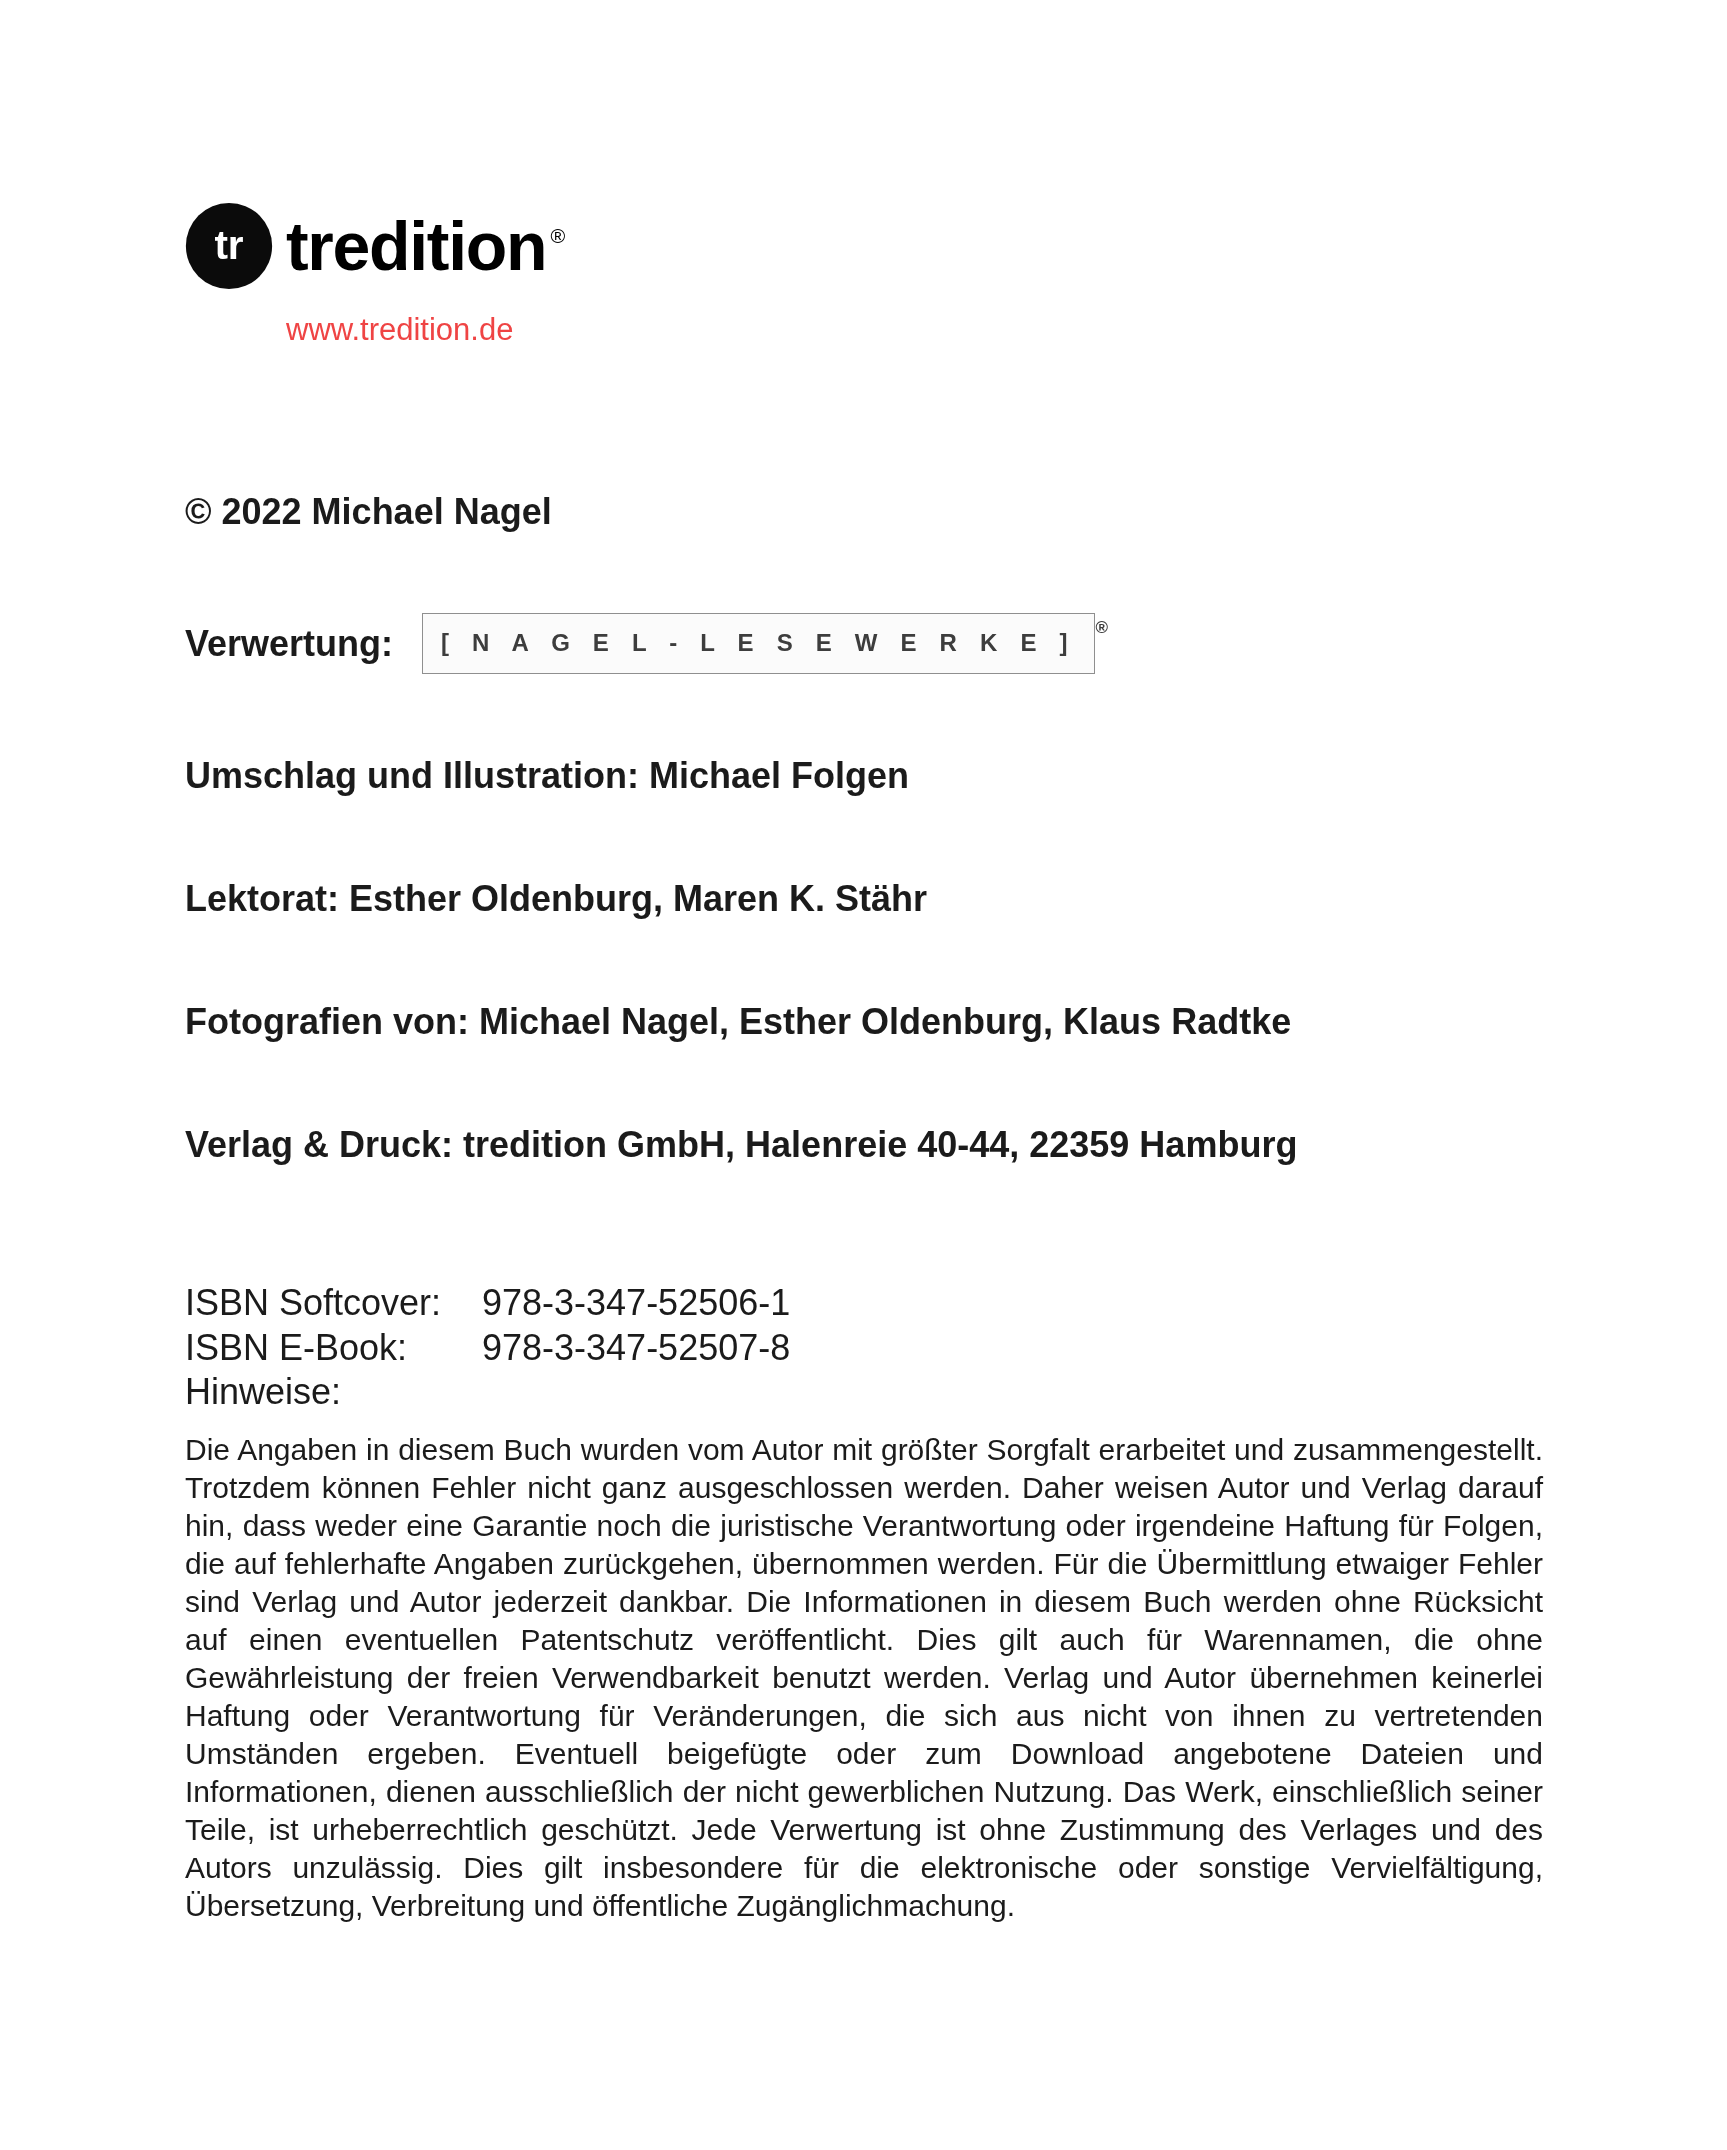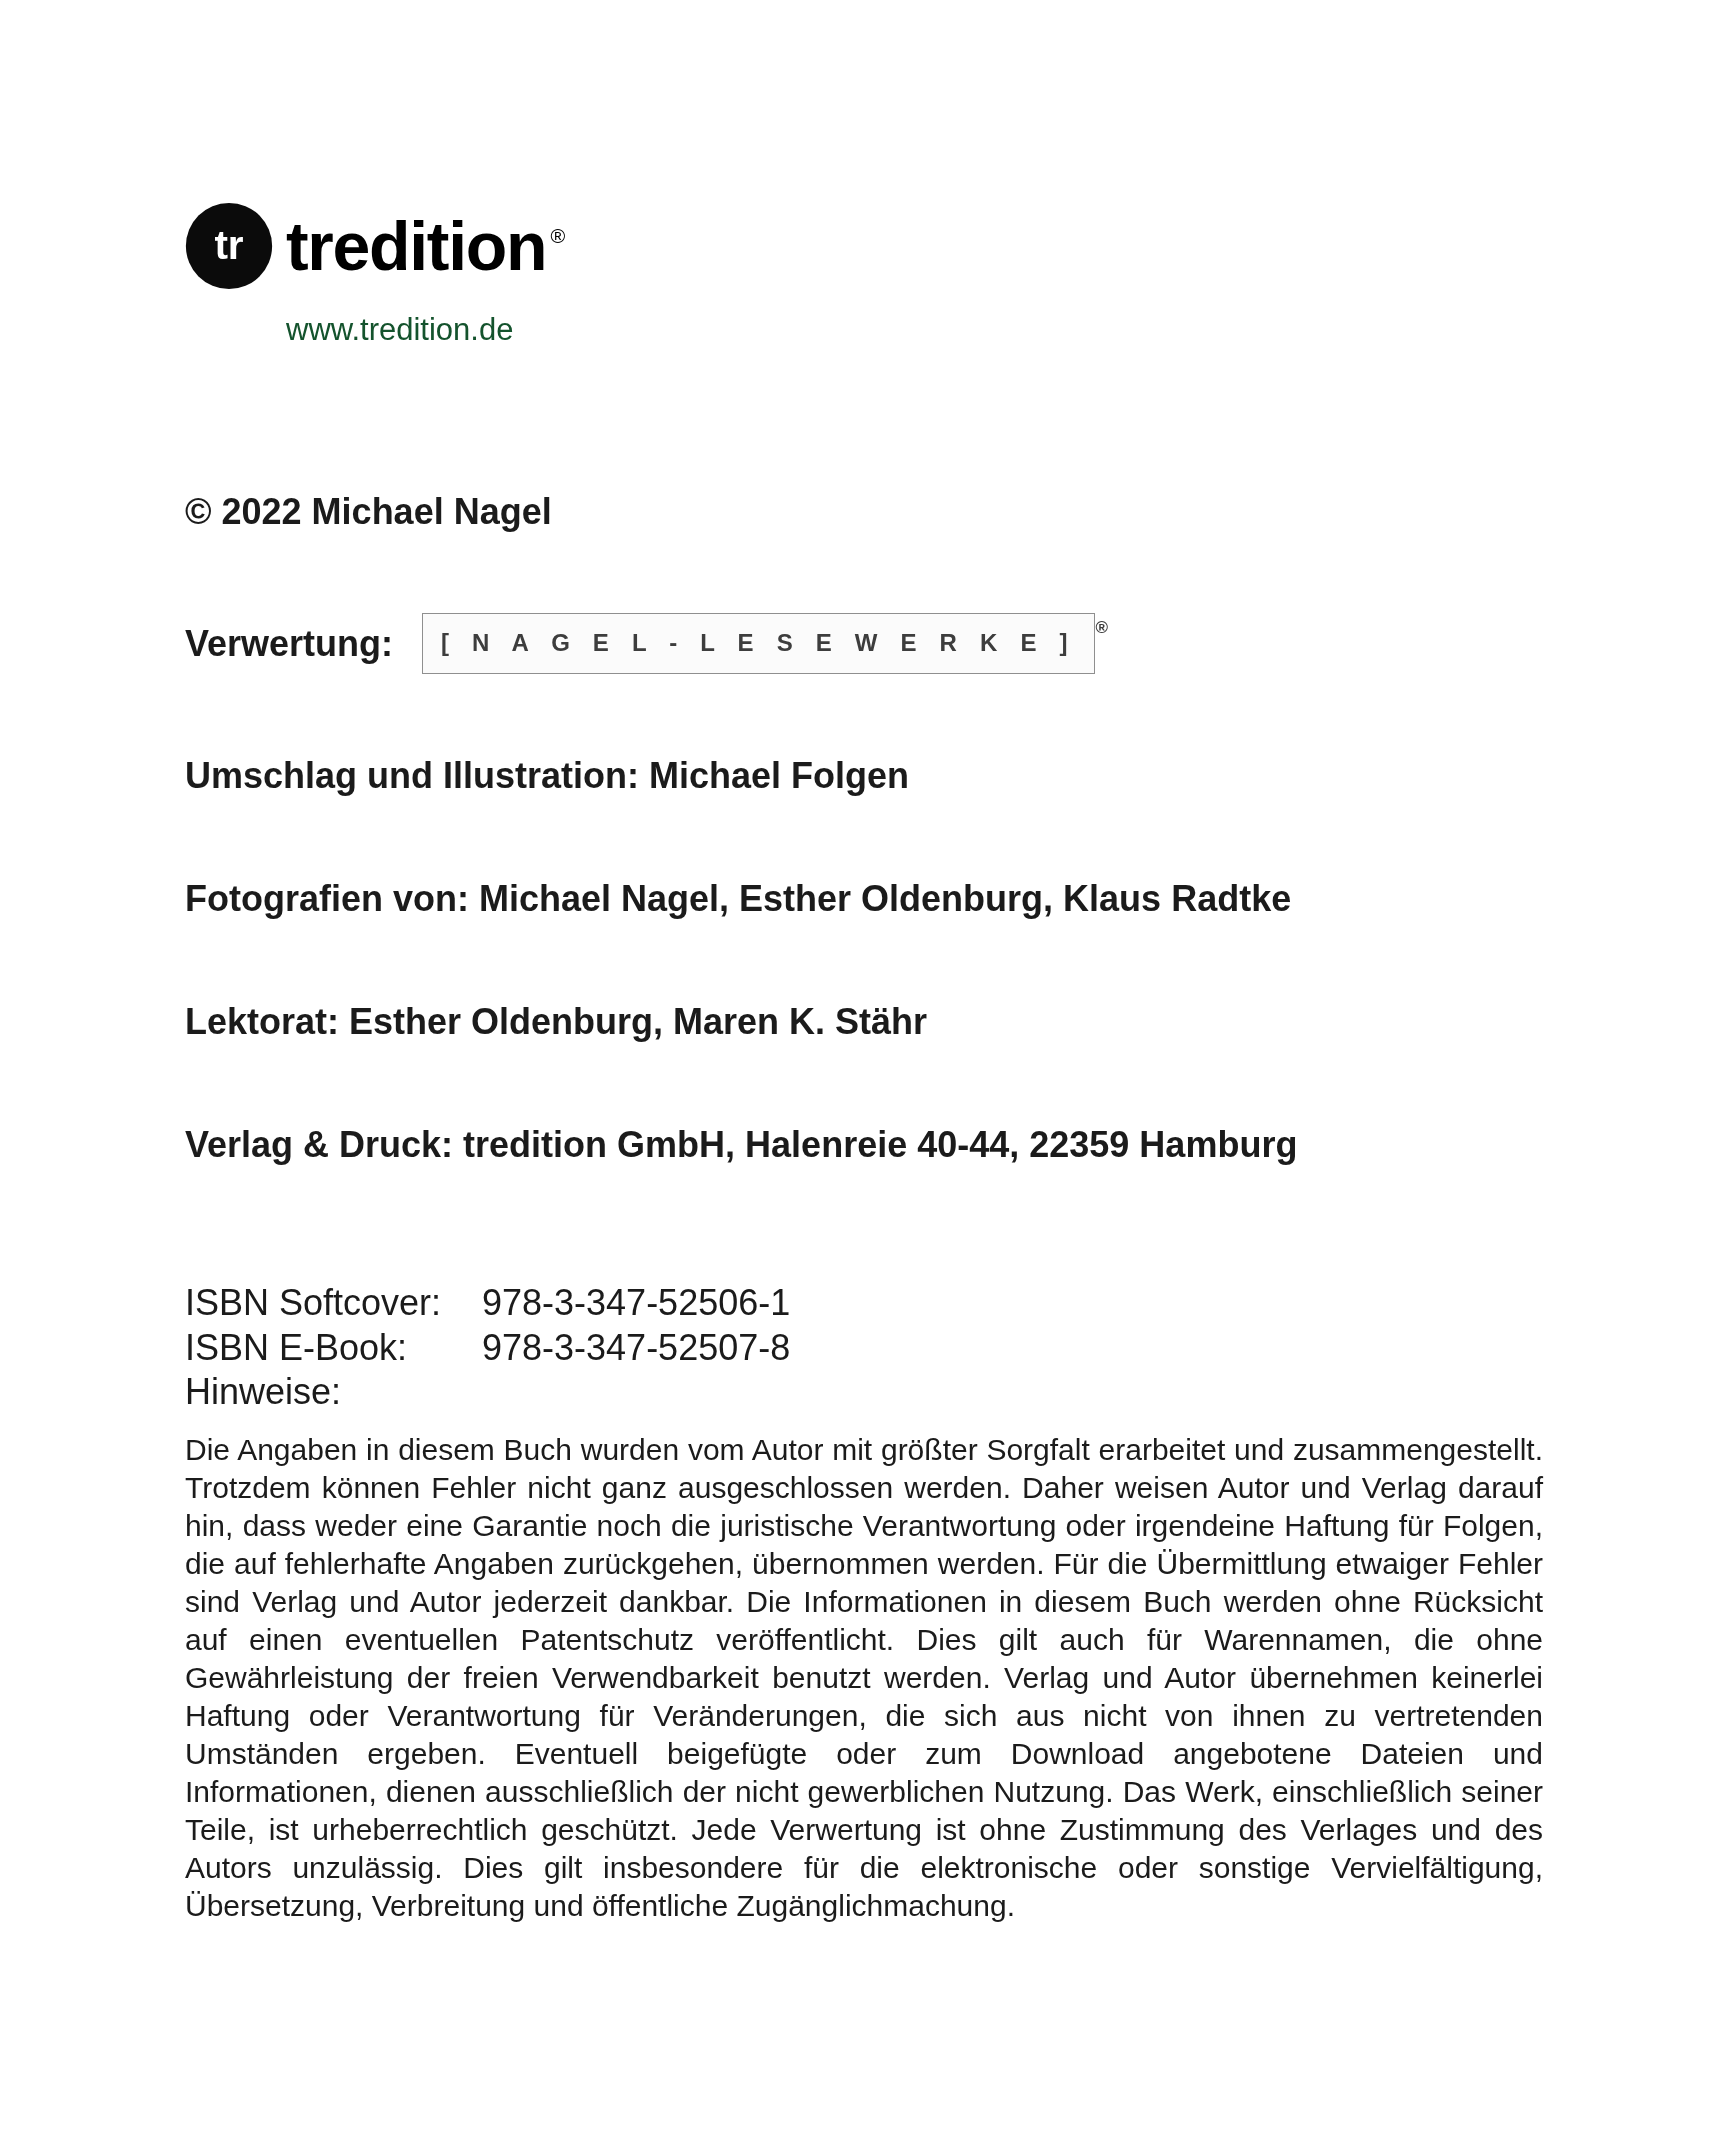--- a/index.html
+++ b/index.html
@@ -50,21 +50,21 @@
     font-weight: normal;
     position: relative;
     top: -27px;
     margin-left: 4.3px;
     letter-spacing: 0;
   }
   .site-url {
     margin-top: 4.3px;
     font-size: 31px;
     line-height: 37px;
-    color: #14532d;
+    color: #ef4444;
   }
 
   
   .meta-line {
     font-size: 36px;
     line-height: 43px;
     margin-top: 80px;
     white-space: nowrap;
     font-weight: bold;
   }
@@ -141,22 +141,22 @@
   </div>
 
   <div class="meta-line first-meta">© 2022 Michael Nagel</div>
 
   <div class="meta-line publisher-line">
     <span>Verwertung:</span>
     <span><span class="publisher-box">[ N A G E L - L E S E W E R K E ]</span><span class="publisher-reg">®</span></span>
   </div>
 
   <div class="meta-line">Umschlag und Illustration: Michael Folgen</div>
+  <div class="meta-line">Lektorat: Esther Oldenburg, Maren K. Stähr</div>
   <div class="meta-line">Fotografien von: Michael Nagel, Esther Oldenburg, Klaus Radtke</div>
-  <div class="meta-line">Lektorat: Esther Oldenburg, Maren K. Stähr</div>
   <div class="meta-line">Verlag &amp; Druck: tredition GmbH, Halenreie 40-44, 22359 Hamburg</div>
 
   <div class="isbn-block">
     <div class="isbn-row">
       <span class="isbn-label">ISBN Softcover:</span>
       <span>978-3-347-52506-1</span>
     </div>
     <div class="isbn-row">
       <span class="isbn-label">ISBN E-Book:</span>
       <span>978-3-347-52507-8</span>

